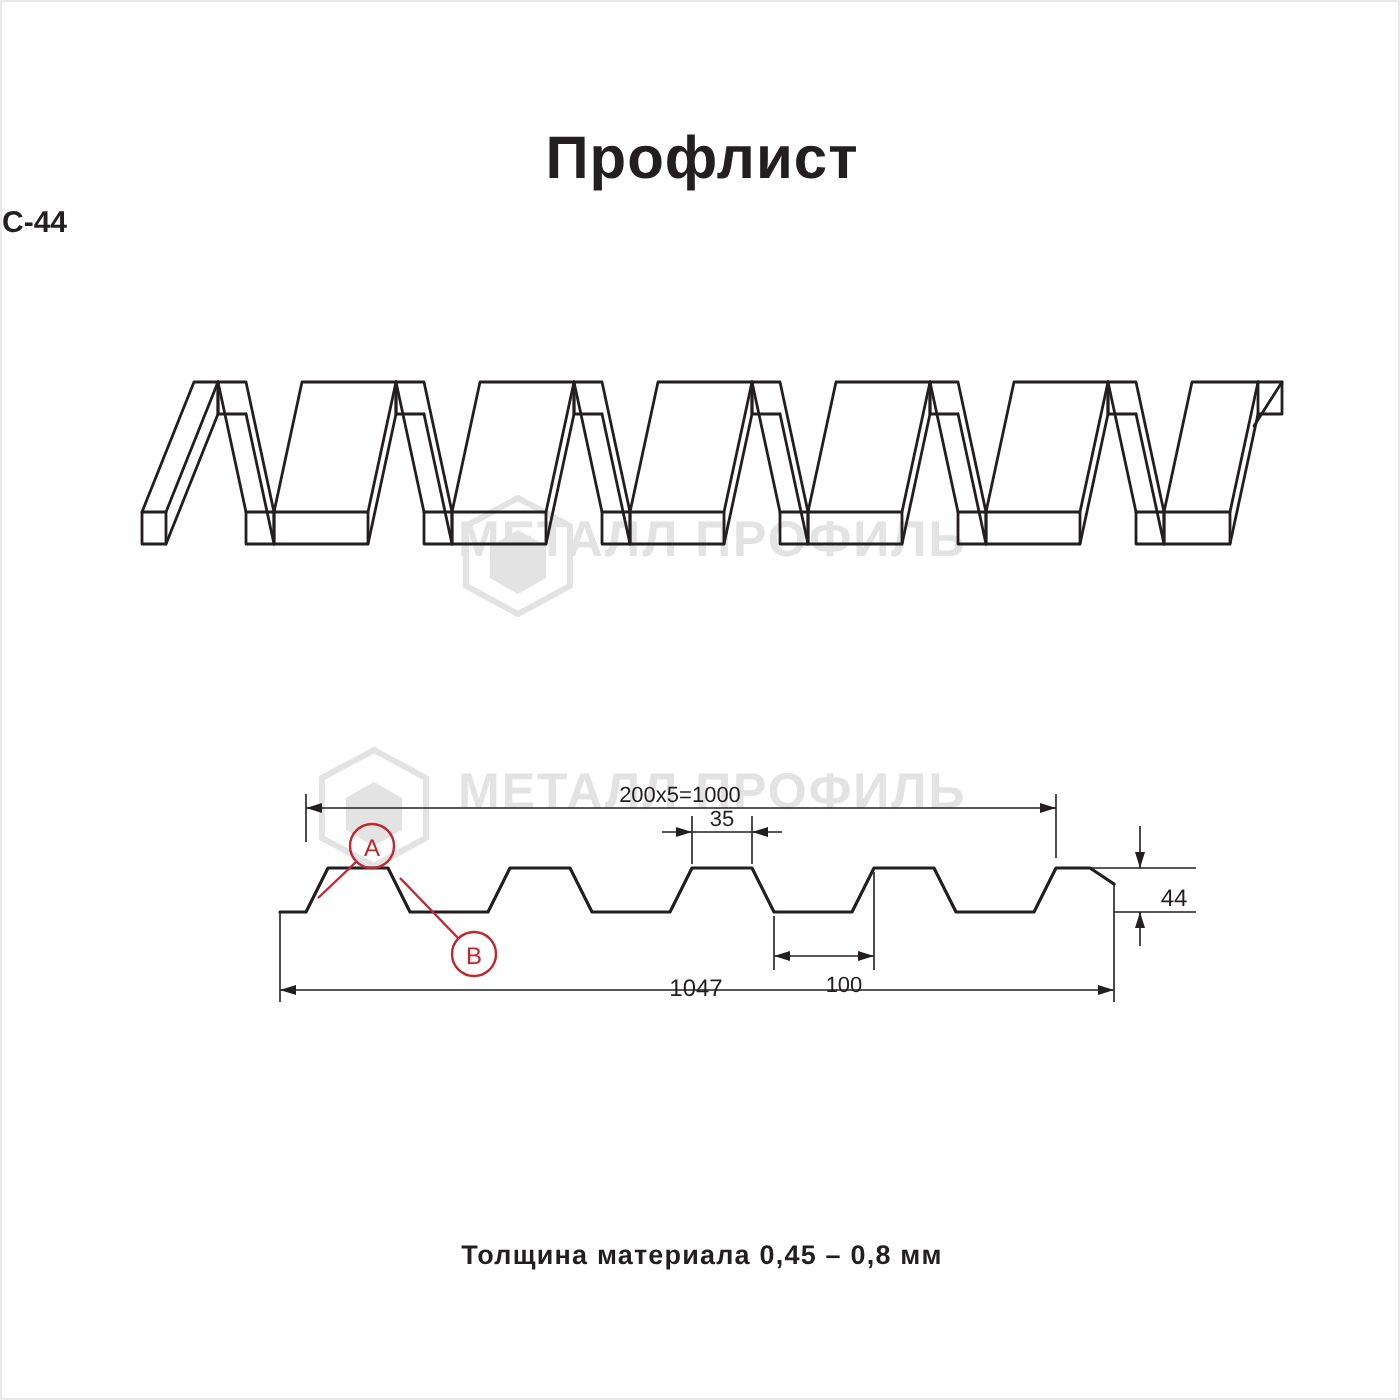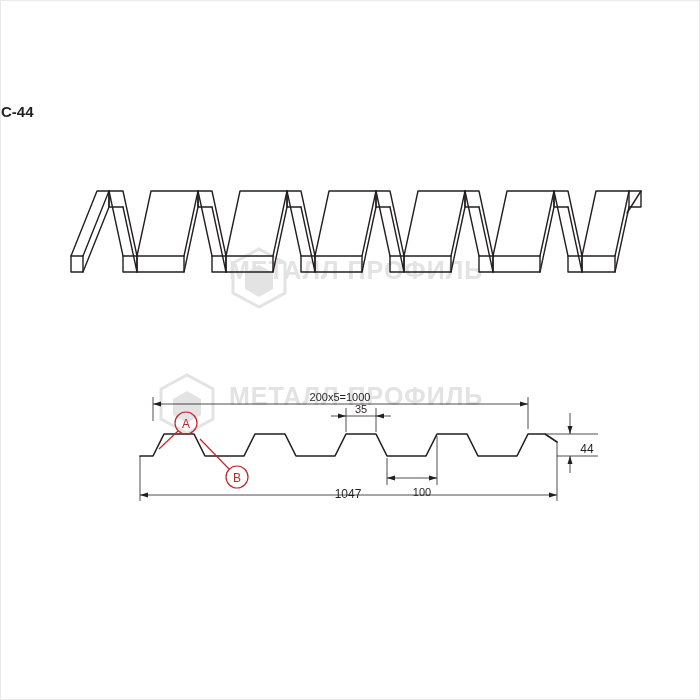--- a/index.html
+++ b/index.html
@@ -77,20 +77,21 @@
     top: 381px;
     font-size: 25px;
     letter-spacing: 1px;
   }
 </style>
 </head>
 <body>
 
 <div class="page">
 
+  <div class="title">Профлист</div>
   <div class="subtitle">С-44</div>
 
   <div class="wm wm1">МЕТАЛЛ ПРОФИЛЬ</div>
   <div class="wm wm2">МЕТАЛЛ ПРОФИЛЬ</div>
 
   <svg class="svg-layer" viewBox="0 0 700 700" xmlns="http://www.w3.org/2000/svg">
 
     <g fill="none" stroke="#e3e3e3" stroke-width="3">
       <path d="M232 262 l26 -14 l26 14 l0 30 l-26 14 l-26 -14 Z"></path>
       <path d="M244 272 l14 -8 l14 8 l0 16 l-14 8 l-14 -8 Z" fill="#e3e3e3" stroke="none"></path>
@@ -222,13 +223,14 @@
     <text x="185" y="427" text-anchor="middle" font-family="Liberation Sans, sans-serif" font-size="12" fill="#c1272d">A</text>
     <text x="236" y="481" text-anchor="middle" font-family="Liberation Sans, sans-serif" font-size="12" fill="#c1272d">B</text>
 
     <text x="339" y="400" text-anchor="middle" font-family="Liberation Sans, sans-serif" font-size="11" fill="#231f20">200x5=1000</text>
     <text x="360" y="412" text-anchor="middle" font-family="Liberation Sans, sans-serif" font-size="11" fill="#231f20">35</text>
     <text x="347" y="497" text-anchor="middle" font-family="Liberation Sans, sans-serif" font-size="12" fill="#231f20">1047</text>
     <text x="421" y="495" text-anchor="middle" font-family="Liberation Sans, sans-serif" font-size="11" fill="#231f20">100</text>
     <text x="586" y="452" text-anchor="middle" font-family="Liberation Sans, sans-serif" font-size="12" fill="#231f20">44</text>
   </svg>
 
+  <div class="footer">Толщина материала 0,45 – 0,8 мм</div>
 </div>
 
 </body></html>

